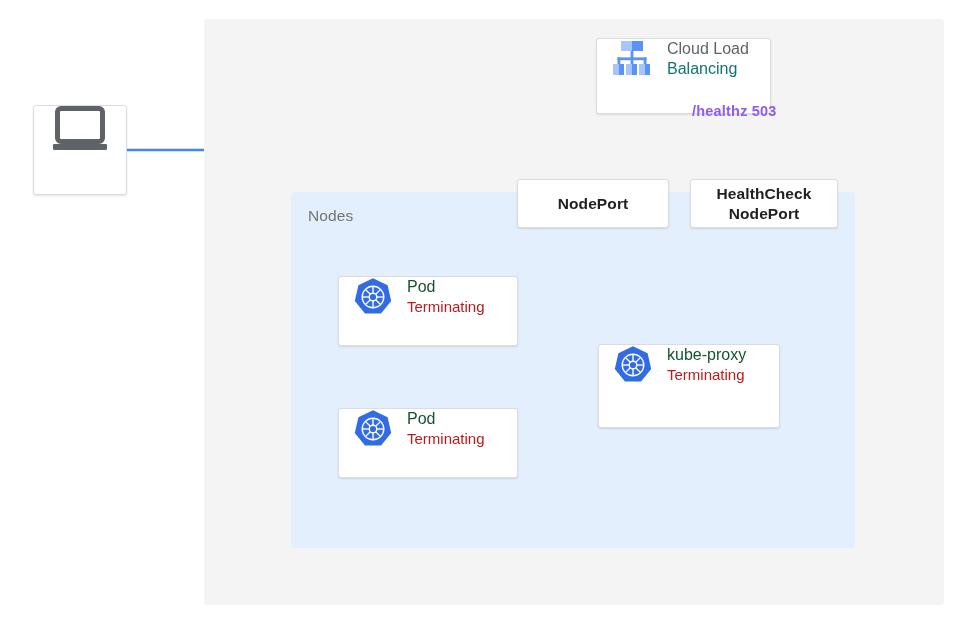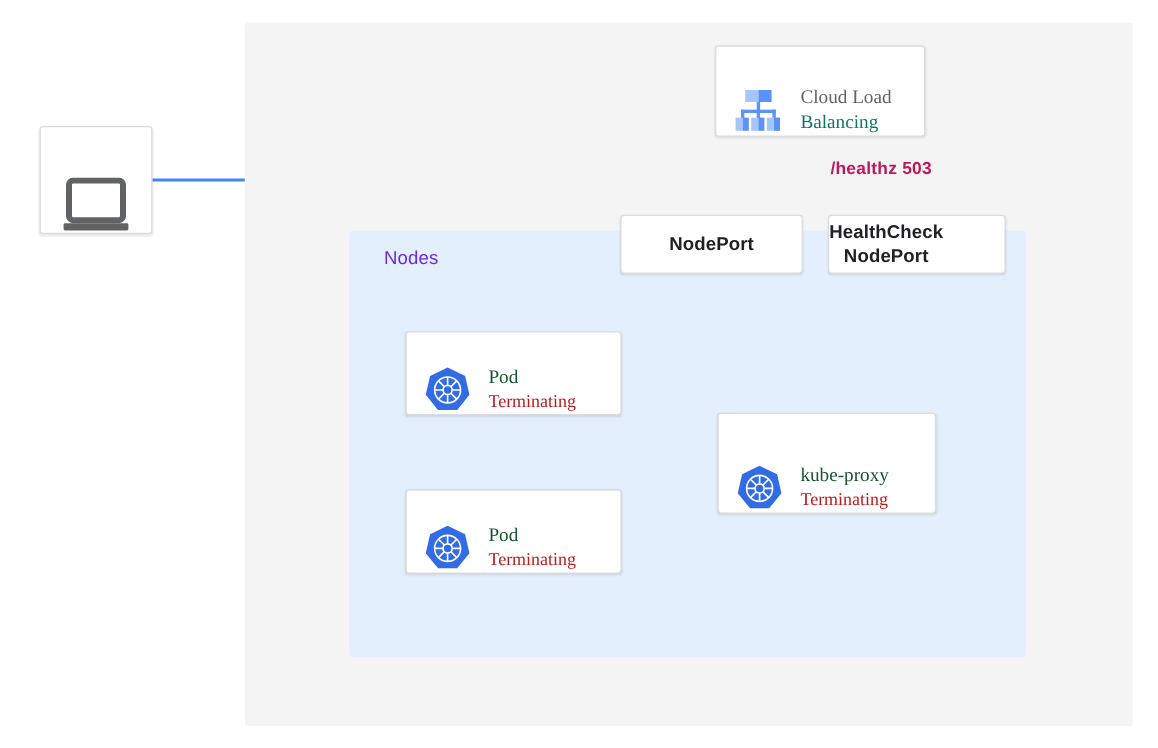--- a/index.html
+++ b/index.html
@@ -30,41 +30,40 @@
   }
   .panel-nodes {
     position: absolute;
     left: 291px; top: 192px;
     width: 564px; height: 356px;
     background: #e3effc;
     border-radius: 4px;
   }
   .nodes-label {
     position: absolute;
-    left: 320px; top: 207px;
+    left: 308px; top: 207px;
     font-size: 15.5px;
-    color: #6d28d9;
+    color: #737373;
     letter-spacing: .1px;
   }
   
   .card {
     position: absolute;
     background: #ffffff;
     border: 1px solid #dadce0;
     border-radius: 3px;
     box-sizing: border-box;
     box-shadow: 0 1px 2px rgba(60,64,67,.14);
   }
   .card-row {
     display: flex;
-    align-items: flex-end;
+    align-items: flex-start;
     height: 100%;
     padding: 0 0 0 14px;
     box-sizing: border-box;
-    font-family: Liberation Serif, serif;
   }
   .card-icon {
     flex: 0 0 auto;
     display: flex;
     align-items: center;
     justify-content: center;
   }
   .card-text {
     margin-left: 14px;
     display: flex;
@@ -101,21 +100,21 @@
     width: 152px; height: 49px;
     display: flex;
     align-items: center;
     justify-content: center;
   }
   #hcnodeport-card {
     left: 690px; top: 179px;
     width: 148px; height: 49px;
     display: flex;
     align-items: center;
-    justify-content: flex-start;
+    justify-content: center;
   }
   .port-label {
     font-size: 15.5px;
     font-weight: bold;
     color: #202124;
     text-align: center;
     line-height: 1.25;
     letter-spacing: .1px;
   }
   #pod-card-1 {
@@ -125,24 +124,24 @@
   #pod-card-2 {
     left: 338px; top: 408px;
     width: 180px; height: 70px;
   }
   #kubeproxy-card {
     left: 598px; top: 344px;
     width: 182px; height: 84px;
   }
   .healthz-label {
     position: absolute;
-    left: 692px; top: 133px;
+    left: 692px; top: 103px;
     font-size: 14.5px;
     font-weight: bold;
-    color: #be185d;
+    color: #8b5cf6;
     letter-spacing: .2px;
   }
 </style>
 </head>
 <body>
 
 <svg id="canvas" viewBox="0 0 965 623" xmlns="http://www.w3.org/2000/svg">
   <defs>
     <marker id="arrow-blue" markerWidth="9" markerHeight="9" refX="4.2" refY="4.5" orient="auto" markerUnits="strokeWidth">
       <path d="M0.5,0.6 L8.2,4.5 L0.5,8.4 L2.2,4.5 Z" fill="#4285f4"></path>

